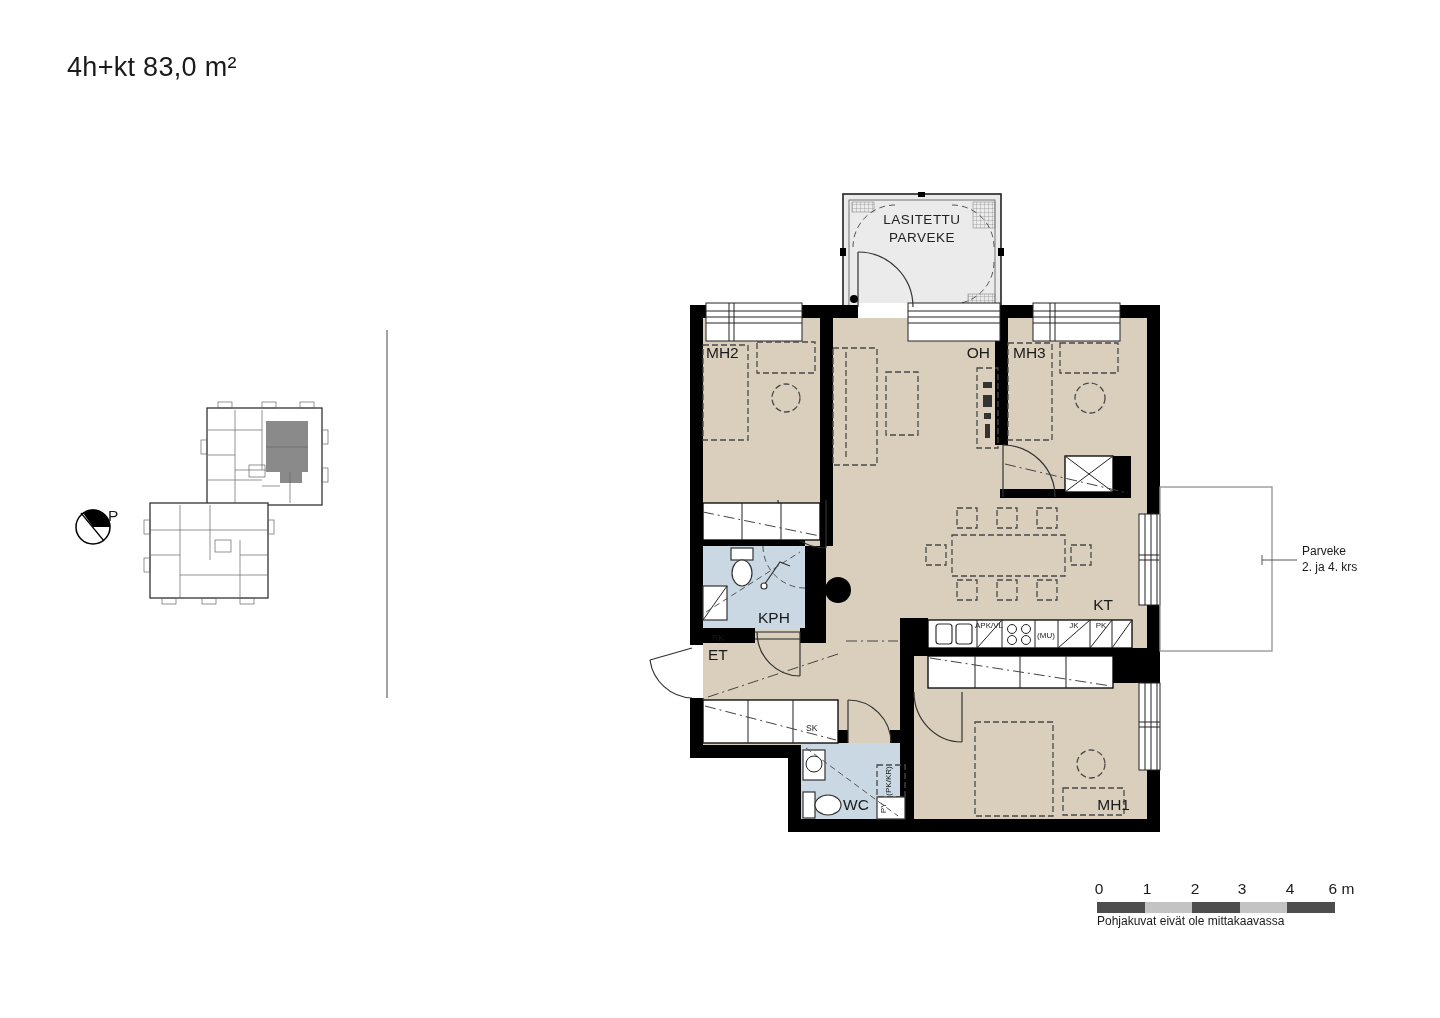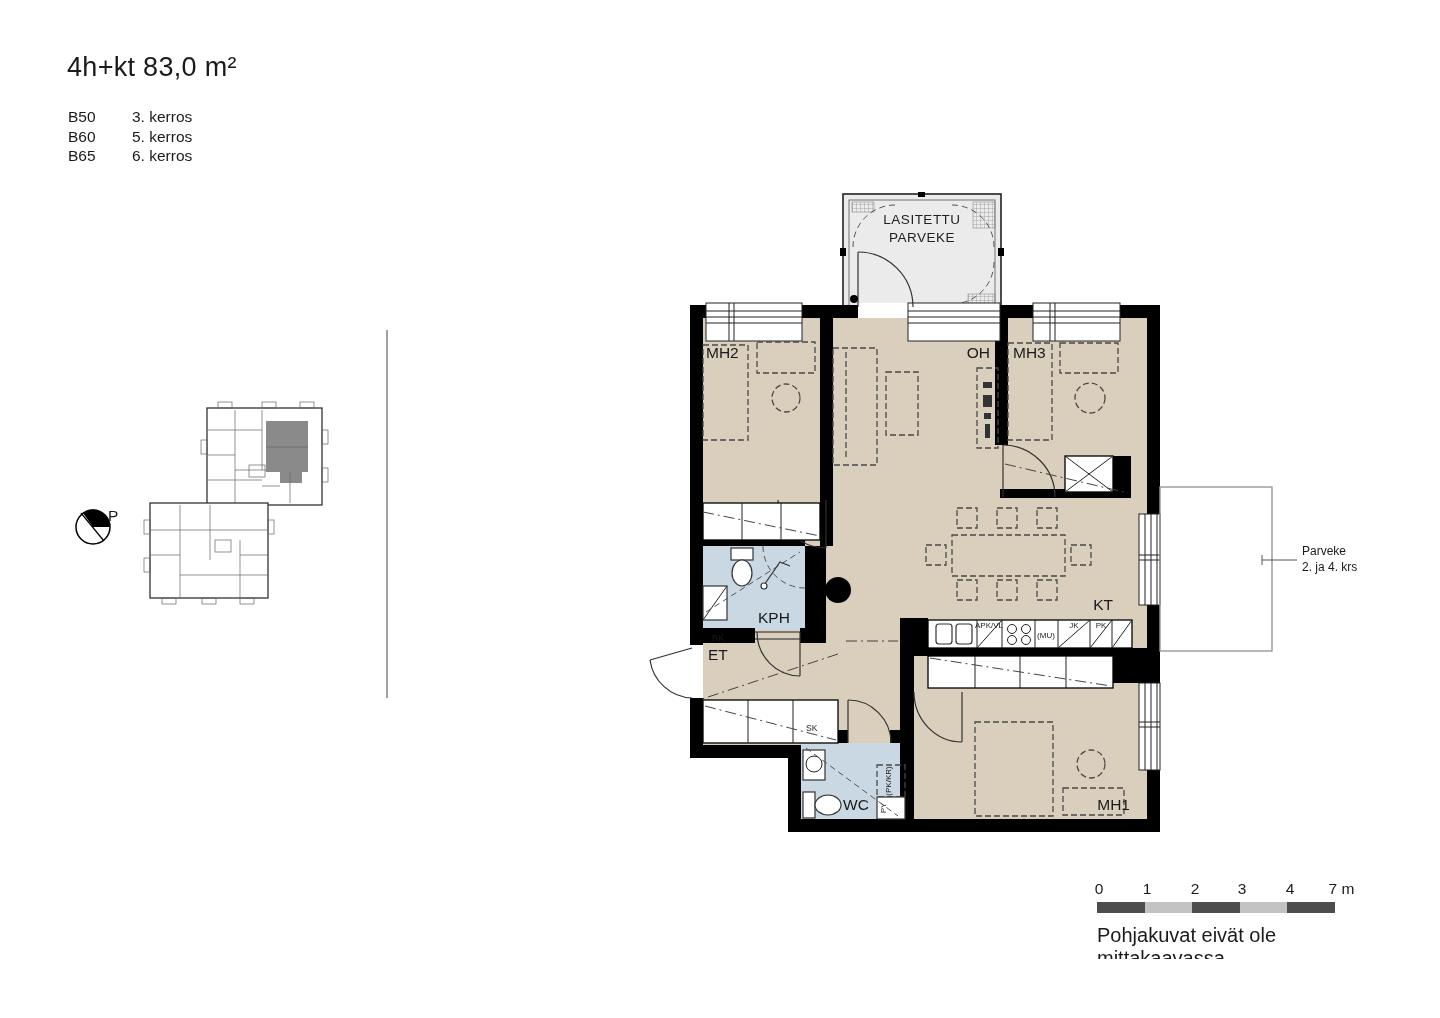--- a/index.html
+++ b/index.html
@@ -12,21 +12,21 @@
   .units .code{display:inline-block;width:64px;}
   .footer{position:absolute;left:68px;top:886px;font-size:16px;line-height:20px;}
   .footer .project{font-weight:bold;}
   .scalebar{position:absolute;left:1097px;top:880px;width:260px;}
   .scalebar .ticks{position:relative;height:19px;font-size:15.5px;}
   .scalebar .ticks span{position:absolute;transform:translateX(-50%);}
   .scalebar .bar{position:relative;width:238px;height:11px;margin-top:3px;display:flex;}
   .scalebar .seg{width:47.6px;height:11px;}
   .seg.dark{background:#4d4d4d;}
   .seg.light{background:#c3c3c3;}
-  .scalebar .caption{margin-top:11px;font-size:20px;}
+  .scalebar .caption{margin-top:1px;font-size:12px;}
   
   .wall{fill:#000;}
   .floor{fill:#d9cfbc;}
   .wet{fill:#c9d8e3;}
   .balc{fill:#ebebeb;stroke:#222;stroke-width:1.6;}
   .wht{fill:#fff;stroke:#000;stroke-width:1.3;}
   .thin{stroke:#222;stroke-width:1;fill:none;}
   .door{stroke:#333;stroke-width:1.2;fill:none;}
   .furn{fill:none;stroke:#4a4a4a;stroke-width:1.3;stroke-dasharray:6 3;}
   .dd{stroke:#444;stroke-width:1;fill:none;stroke-dasharray:11 4 2 4;}
@@ -40,31 +40,20 @@
   .lbl-b{font-family:"Liberation Sans",sans-serif;font-size:13.5px;fill:#222;letter-spacing:.5px;}
   .lbl-a{font-family:"Liberation Sans",sans-serif;font-size:12px;fill:#1a1a1a;}
 </style>
 </head>
 <body>
 
 <div class="page">
 
   <div class="title">4h+kt 83,0 m²</div>
 
-  <div class="units">
-    <div class="row">
-      <span class="code">B50</span><span>3. kerros</span>
-    </div>
-    <div class="row">
-      <span class="code">B60</span><span>5. kerros</span>
-    </div>
-    <div class="row">
-      <span class="code">B65</span><span>6. kerros</span>
-    </div>
-  </div>
 
   <svg class="plan-svg" viewBox="0 0 1440 1018">
     <defs>
       <pattern id="hatch" width="4" height="4" patternUnits="userSpaceOnUse">
         <path d="M0 0H4M0 0V4" stroke="#888" stroke-width="0.7"></path>
       </pattern>
     </defs>
 
     <line x1="387" y1="330" x2="387" y2="698" stroke="#444" stroke-width="1"></line>
 
@@ -347,21 +336,21 @@
   </svg>
 
 
   <div class="scalebar">
     <div class="ticks">
       <span style="left:2px">0</span>
       <span style="left:50px">1</span>
       <span style="left:98px">2</span>
       <span style="left:145px">3</span>
       <span style="left:193px">4</span>
-      <span style="left:238px;transform:translateX(-25%);white-space:nowrap">7 m</span>
+      <span style="left:238px;transform:translateX(-25%);white-space:nowrap">6 m</span>
     </div>
     <div class="bar">
       <div class="seg dark"></div>
       <div class="seg light"></div>
       <div class="seg dark"></div>
       <div class="seg light"></div>
       <div class="seg dark"></div>
     </div>
     <div class="caption">Pohjakuvat eivät ole mittakaavassa</div>
   </div>

